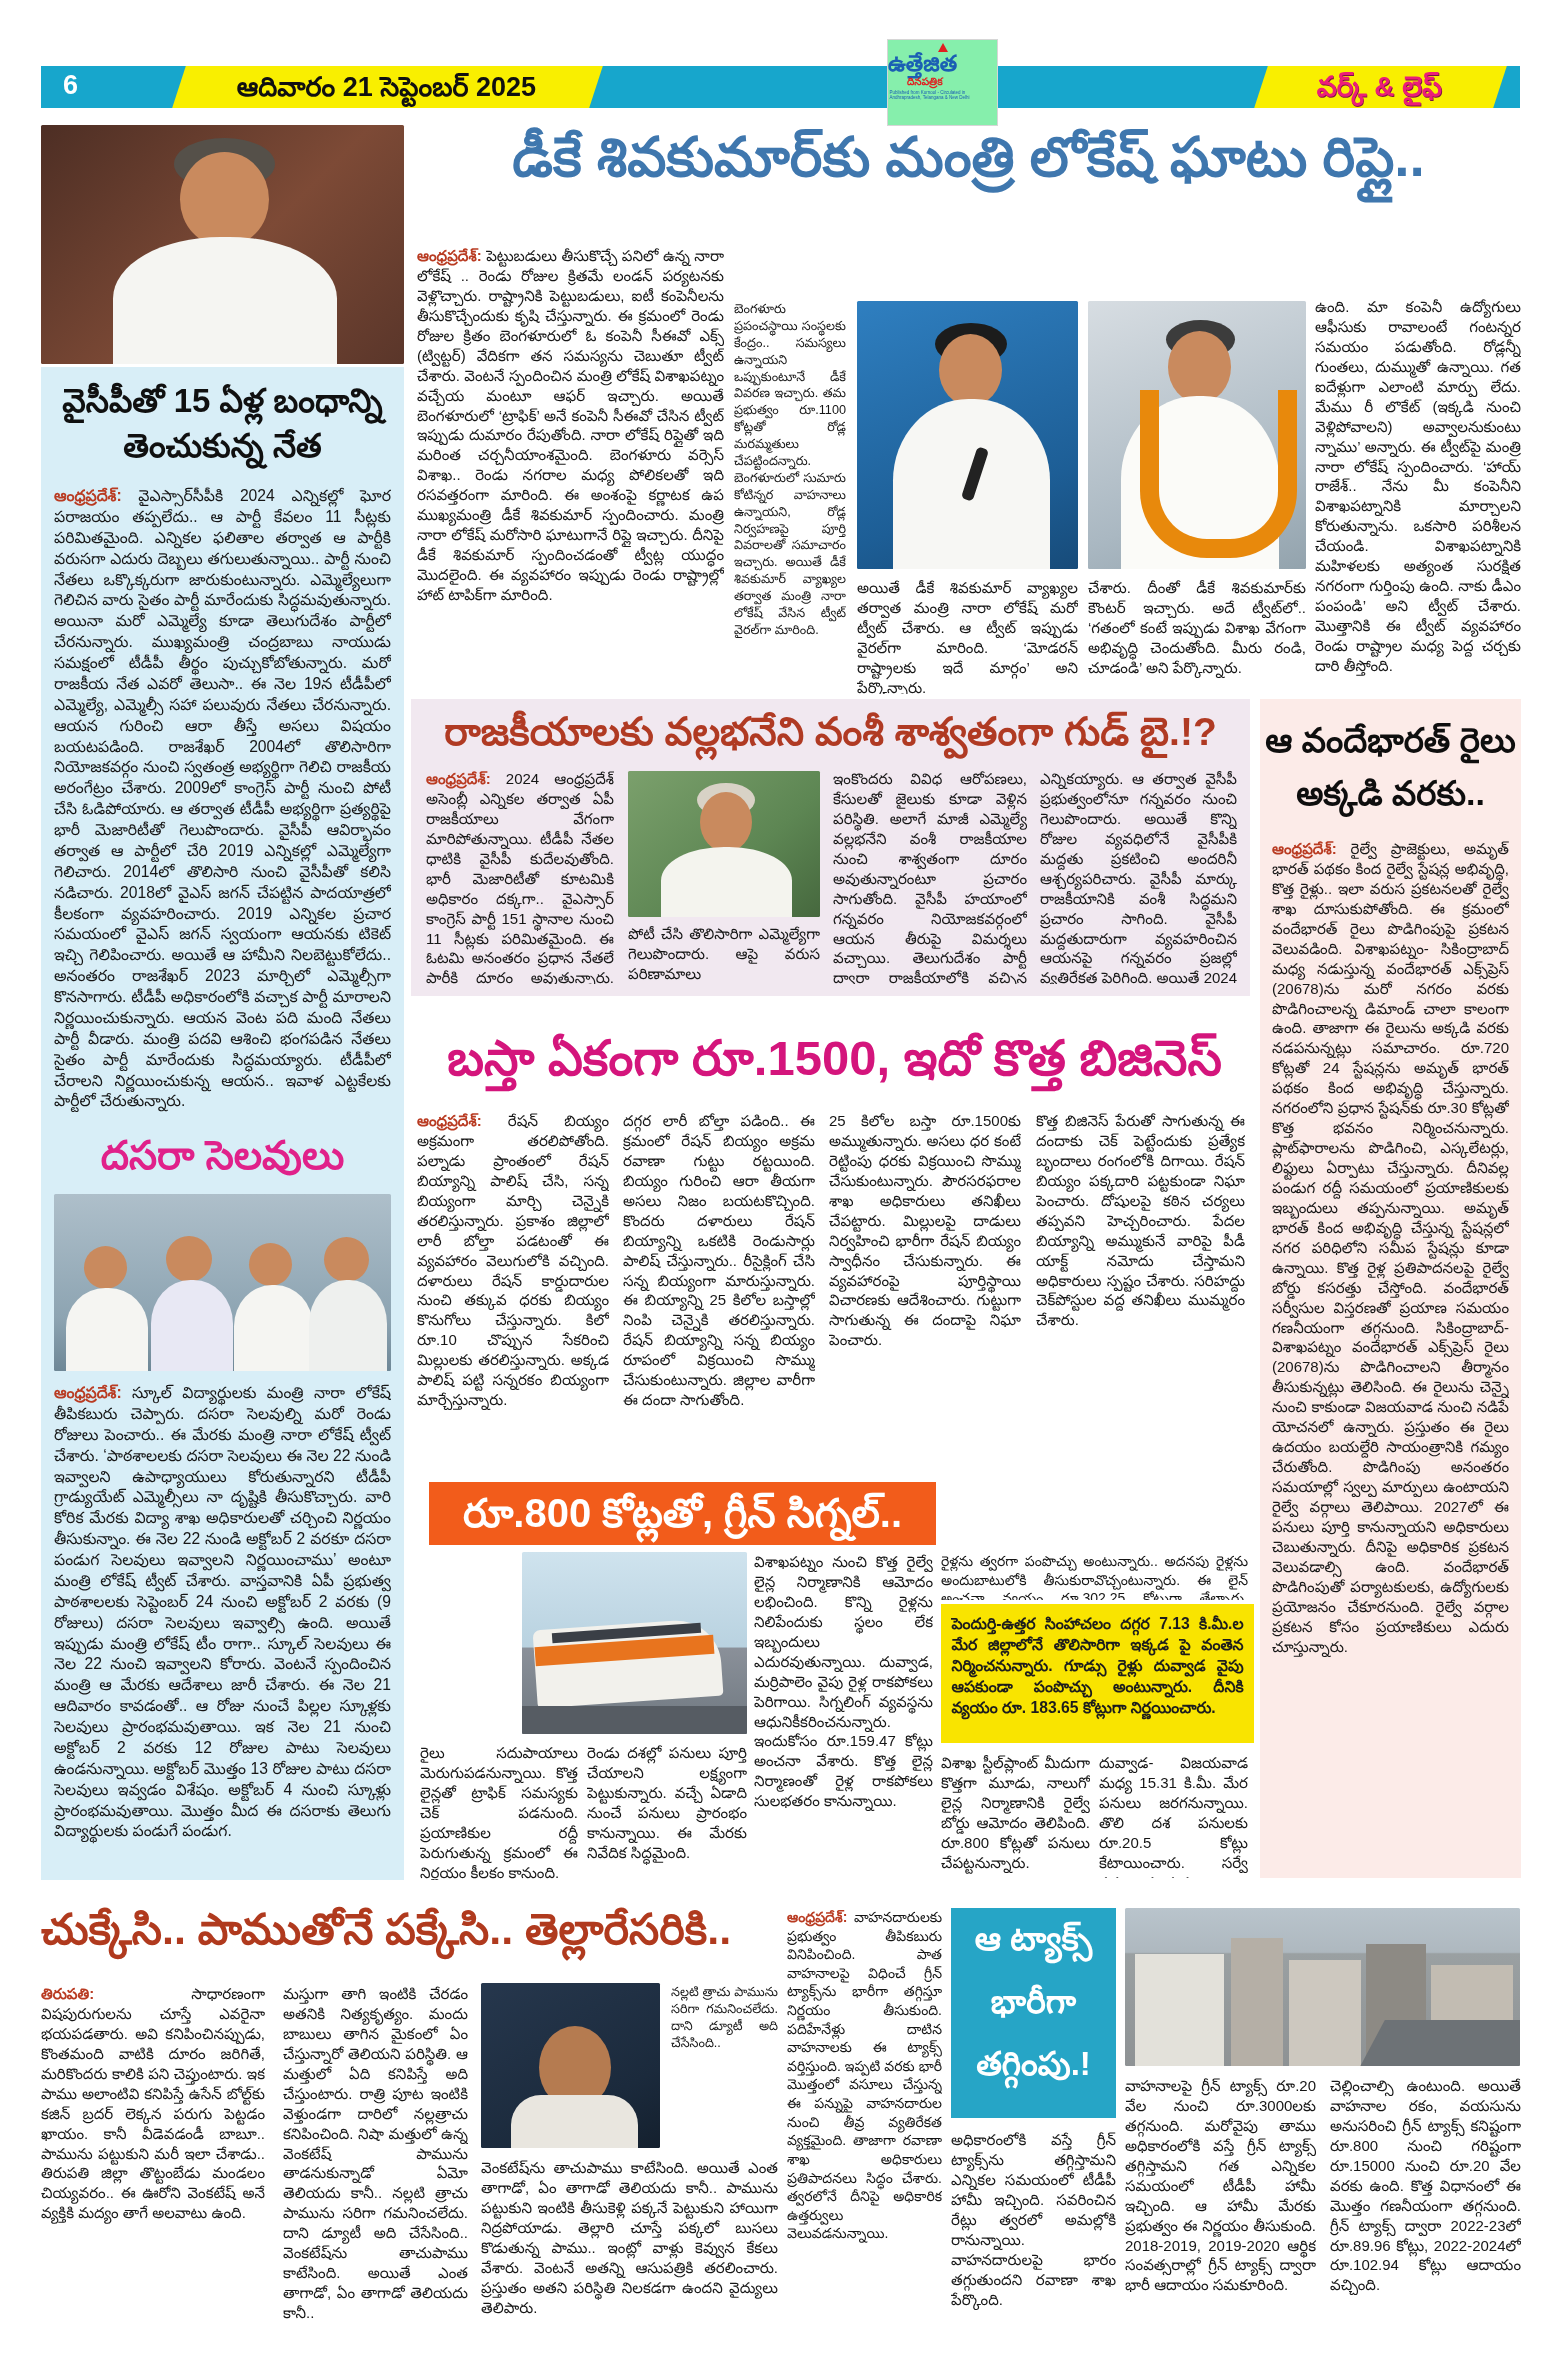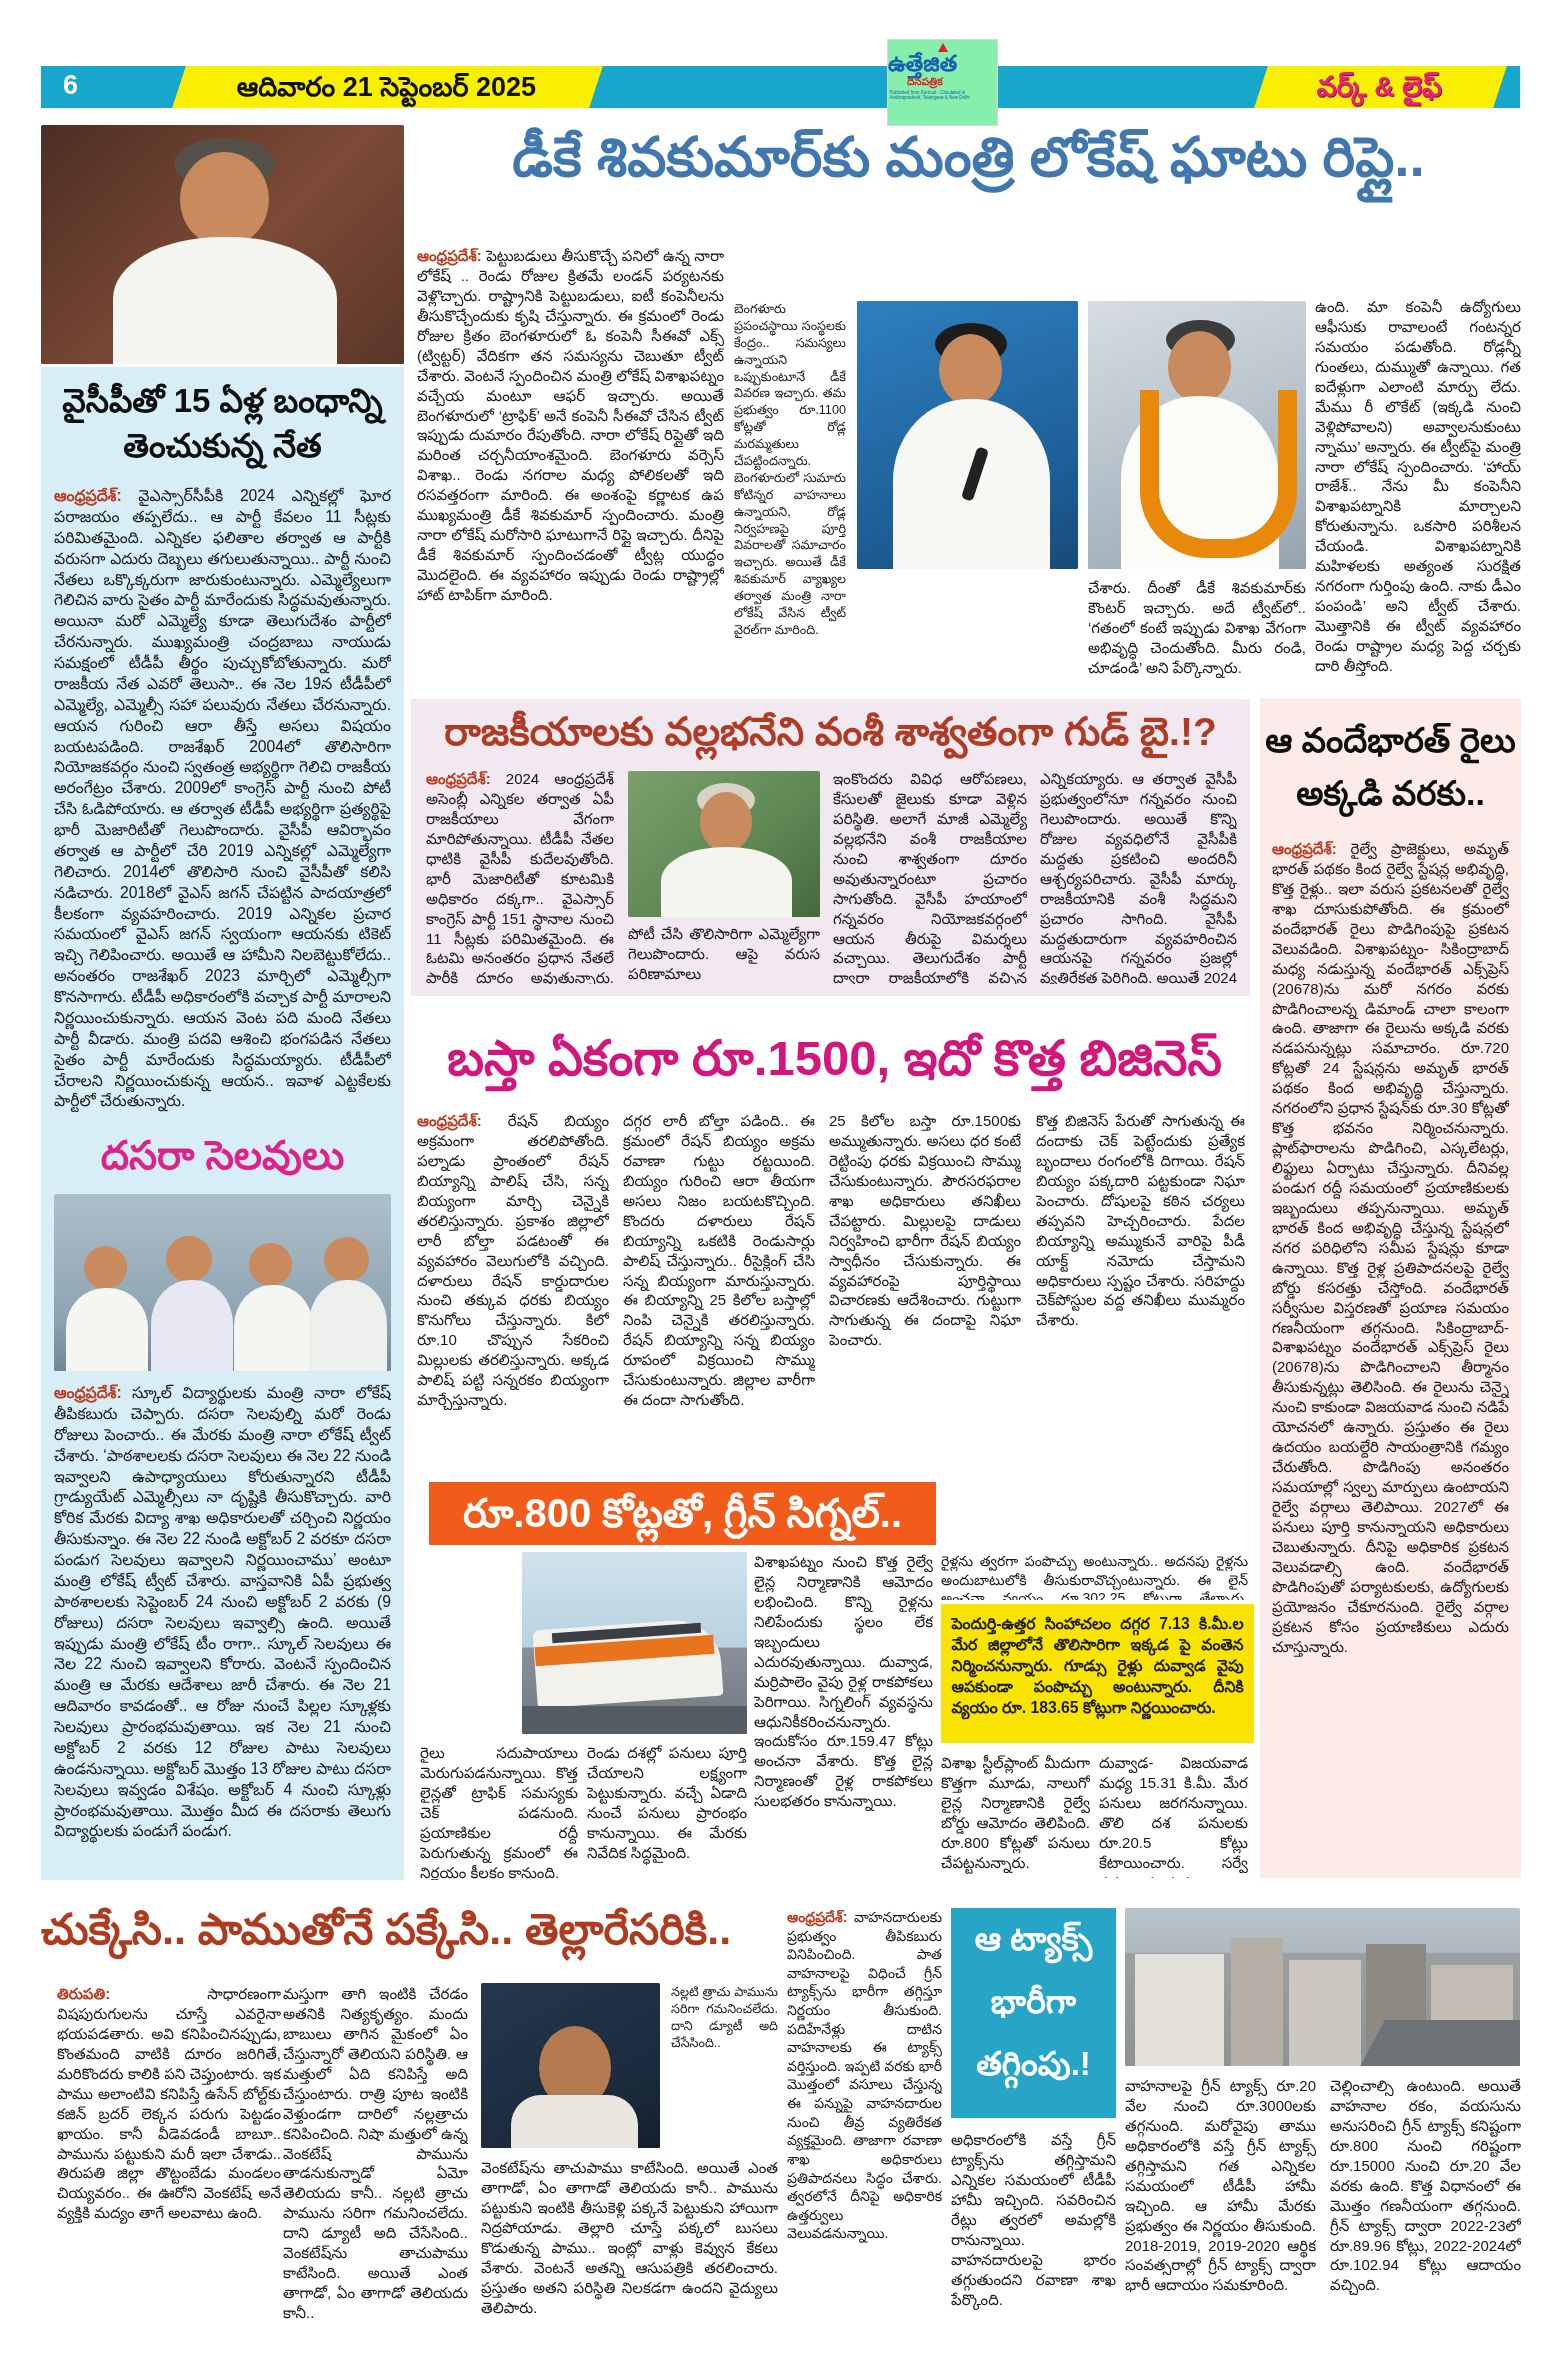--- a/index.html
+++ b/index.html
@@ -81,20 +81,23 @@
     <div class="ph-head" style="left:82px;top:33px;width:63px;height:72px;"></div>
     <div class="ph-shirt" style="left:36px;top:98px;width:157px;height:170px;background:#f7f7f4;"></div>
     <div style="position:absolute;left:112px;top:146px;width:12px;height:54px;background:#222;transform:rotate(18deg);border-radius:4.5px;"></div>
   </div>
   <div class="photo" style="left:1088px;top:301px;width:218px;height:268px;background:linear-gradient(160deg,#d7dde2,#aab8c2 70%,#93a3ad);">
     <div class="ph-hair" style="left:78px;top:19.4px;width:69px;height:39px;background:#3c3c3c;"></div>
     <div class="ph-head" style="left:80px;top:30px;width:63px;height:72px;"></div>
     <div class="ph-shirt" style="left:33px;top:95px;width:158px;height:173px;background:#fbfbf8;"></div>
     <div style="position:absolute;left:52px;top:89px;width:119px;height:149px;border:19.4px solid #e8890c;border-top:none;border-radius:0 0 67px 67px;"></div>
   </div>
+  <div class="abs bodytxt" style="left:857px;top:578px;width:221px;height:116px;">
+    <span>అయితే డీకే శివకుమార్ వ్యాఖ్యల తర్వాత మంత్రి నారా లోకేష్ మరో ట్వీట్ చేశారు. ఆ ట్వీట్ ఇప్పుడు వైరల్‌గా మారింది. ‘మోడరన్ రాష్ట్రాలకు ఇదే మార్గం’ అని పేర్కొన్నారు.</span>
+  </div>
   <div class="abs bodytxt" style="left:1088px;top:578px;width:218px;height:116px;">
     <span>చేశారు. దీంతో డీకే శివకుమార్‌కు కౌంటర్ ఇచ్చారు. అదే ట్వీట్‌లో.. ‘గతంలో కంటే ఇప్పుడు విశాఖ వేగంగా అభివృద్ధి చెందుతోంది. మీరు రండి, చూడండి’ అని పేర్కొన్నారు.</span>
   </div>
   <div class="abs bodytxt" style="left:1315px;top:297px;width:206px;height:399px;">
     <span>ఉంది. మా కంపెనీ ఉద్యోగులు ఆఫీసుకు రావాలంటే గంటన్నర సమయం పడుతోంది. రోడ్లన్నీ గుంతలు, దుమ్ముతో ఉన్నాయి. గత ఐదేళ్లుగా ఎలాంటి మార్పు లేదు. మేము రీ లొకేట్ (ఇక్కడి నుంచి వెళ్లిపోవాలని) అవ్వాలనుకుంటు న్నాము’ అన్నారు. ఈ ట్వీట్‌పై మంత్రి నారా లోకేష్ స్పందించారు. ‘హాయ్ రాజేశ్.. నేను మీ కంపెనీని విశాఖపట్నానికి మార్చాలని కోరుతున్నాను. ఒకసారి పరిశీలన చేయండి. విశాఖపట్నానికి మహిళలకు అత్యంత సురక్షిత నగరంగా గుర్తింపు ఉంది. నాకు డీఎం పంపండి’ అని ట్వీట్ చేశారు. మొత్తానికి ఈ ట్వీట్ వ్యవహారం రెండు రాష్ట్రాల మధ్య పెద్ద చర్చకు దారి తీస్తోంది.</span>
   </div>
 
   <div class="abs" style="left:411px;top:699px;width:839px;height:297px;background:#f1e8f0;"></div>
   <div class="abs center bld" style="left:411px;top:710px;width:839px;font-size:39px;color:#b03a23;">రాజకీయాలకు వల్లభనేని వంశీ శాశ్వతంగా గుడ్ బై.!?</div>
   <div class="abs bodytxt" style="left:426px;top:769px;width:188px;height:215px;">
@@ -164,21 +167,21 @@
   <div class="abs center bld" style="left:1260px;top:714px;width:261px;font-size:34px;line-height:1.55;color:#0e0e0e;">
     <div>ఆ వందేభారత్ రైలు</div>
     <div>అక్కడి వరకు..</div>
   </div>
   <div class="abs bodytxt" style="left:1272px;top:839px;width:237px;height:1029px;">
     <span class="byline">ఆంధ్రప్రదేశ్:</span>
     <span>రైల్వే ప్రాజెక్టులు, అమృత్ భారత్ పథకం కింద రైల్వే స్టేషన్ల అభివృద్ధి, కొత్త రైళ్లు.. ఇలా వరుస ప్రకటనలతో రైల్వే శాఖ దూసుకుపోతోంది. ఈ క్రమంలో వందేభారత్ రైలు పొడిగింపుపై ప్రకటన వెలువడింది. విశాఖపట్నం- సికింద్రాబాద్ మధ్య నడుస్తున్న వందేభారత్ ఎక్స్‌ప్రెస్ (20678)ను మరో నగరం వరకు పొడిగించాలన్న డిమాండ్ చాలా కాలంగా ఉంది. తాజాగా ఈ రైలును అక్కడి వరకు నడపనున్నట్లు సమాచారం. రూ.720 కోట్లతో 24 స్టేషన్లను అమృత్ భారత్ పథకం కింద అభివృద్ధి చేస్తున్నారు. నగరంలోని ప్రధాన స్టేషన్‌కు రూ.30 కోట్లతో కొత్త భవనం నిర్మించనున్నారు. ప్లాట్‌ఫారాలను పొడిగించి, ఎస్కలేటర్లు, లిఫ్టులు ఏర్పాటు చేస్తున్నారు. దీనివల్ల పండుగ రద్దీ సమయంలో ప్రయాణికులకు ఇబ్బందులు తప్పనున్నాయి. అమృత్ భారత్ కింద అభివృద్ధి చేస్తున్న స్టేషన్లలో నగర పరిధిలోని సమీప స్టేషన్లు కూడా ఉన్నాయి. కొత్త రైళ్ల ప్రతిపాదనలపై రైల్వే బోర్డు కసరత్తు చేస్తోంది. వందేభారత్ సర్వీసుల విస్తరణతో ప్రయాణ సమయం గణనీయంగా తగ్గనుంది. సికింద్రాబాద్- విశాఖపట్నం వందేభారత్ ఎక్స్‌ప్రెస్ రైలు (20678)ను పొడిగించాలని తీర్మానం తీసుకున్నట్లు తెలిసింది. ఈ రైలును చెన్నై నుంచి కాకుండా విజయవాడ నుంచి నడిపే యోచనలో ఉన్నారు. ప్రస్తుతం ఈ రైలు ఉదయం బయల్దేరి సాయంత్రానికి గమ్యం చేరుతోంది. పొడిగింపు అనంతరం సమయాల్లో స్వల్ప మార్పులు ఉంటాయని రైల్వే వర్గాలు తెలిపాయి. 2027లో ఈ పనులు పూర్తి కానున్నాయని అధికారులు చెబుతున్నారు. దీనిపై అధికారిక ప్రకటన వెలువడాల్సి ఉంది. వందేభారత్ పొడిగింపుతో పర్యాటకులకు, ఉద్యోగులకు ప్రయోజనం చేకూరనుంది. రైల్వే వర్గాల ప్రకటన కోసం ప్రయాణికులు ఎదురు చూస్తున్నారు.</span>
   </div>
 
   <div class="abs bld" style="left:41px;top:1905px;width:738px;font-size:43px;color:#b03a1e;">చుక్కేసి.. పాముతోనే పక్కేసి.. తెల్లారేసరికి..</div>
-  <div class="abs bodytxt" style="left:41px;top:1984px;width:224px;height:349px;margin-left:16px;">
+  <div class="abs bodytxt" style="left:41px;top:1984px;width:224px;height:349px;">
     <span class="byline">తిరుపతి:</span>
     <span>సాధారణంగా విషపురుగులను చూస్తే ఎవరైనా భయపడతారు. అవి కనిపించినప్పుడు, కొంతమంది వాటికి దూరం జరిగితే, మరికొందరు కాలికి పని చెప్తుంటారు. ఇక పాము అలాంటివి కనిపిస్తే ఉసేన్ బోల్ట్‌కు కజిన్ బ్రదర్ లెక్కన పరుగు పెట్టడం ఖాయం. కానీ వీడెవడండీ బాబూ.. పామును పట్టుకుని మరీ ఇలా చేశాడు.. తిరుపతి జిల్లా తొట్టంబేడు మండలం చియ్యవరం.. ఈ ఊరోని వెంకటేష్ అనే వ్యక్తికి మద్యం తాగే అలవాటు ఉంది.</span>
   </div>
   <div class="abs bodytxt" style="left:283px;top:1984px;width:185px;height:349px;">
     <span>మస్తుగా తాగి ఇంటికి చేరడం అతనికి నిత్యకృత్యం. మందు బాబులు తాగిన మైకంలో ఏం చేస్తున్నారో తెలియని పరిస్థితి. ఆ మత్తులో ఏది కనిపిస్తే అది చేస్తుంటారు. రాత్రి పూట ఇంటికి వెళ్తుండగా దారిలో నల్లత్రాచు కనిపించింది. నిషా మత్తులో ఉన్న వెంకటేష్ పామును తాడనుకున్నాడో ఏమో తెలియదు కానీ.. నల్లటి త్రాచు పామును సరిగా గమనించలేదు. దాని డ్యూటీ అది చేసేసింది.. వెంకటేష్‌ను తాచుపాము కాటేసింది. అయితే ఎంత తాగాడో, ఏం తాగాడో తెలియదు కానీ..</span>
   </div>
   <div class="photo" style="left:481px;top:1983px;width:179px;height:165px;background:linear-gradient(150deg,#26374d,#1b2a3c 70%,#14202e);">
     <div class="ph-head" style="left:58px;top:43px;width:72px;height:83px;background:#b57b50;"></div>
     <div style="position:absolute;left:30px;top:112px;width:127px;height:54px;background:#e9e6df;border-radius:30px 30px 0 0;"></div>
   </div>

